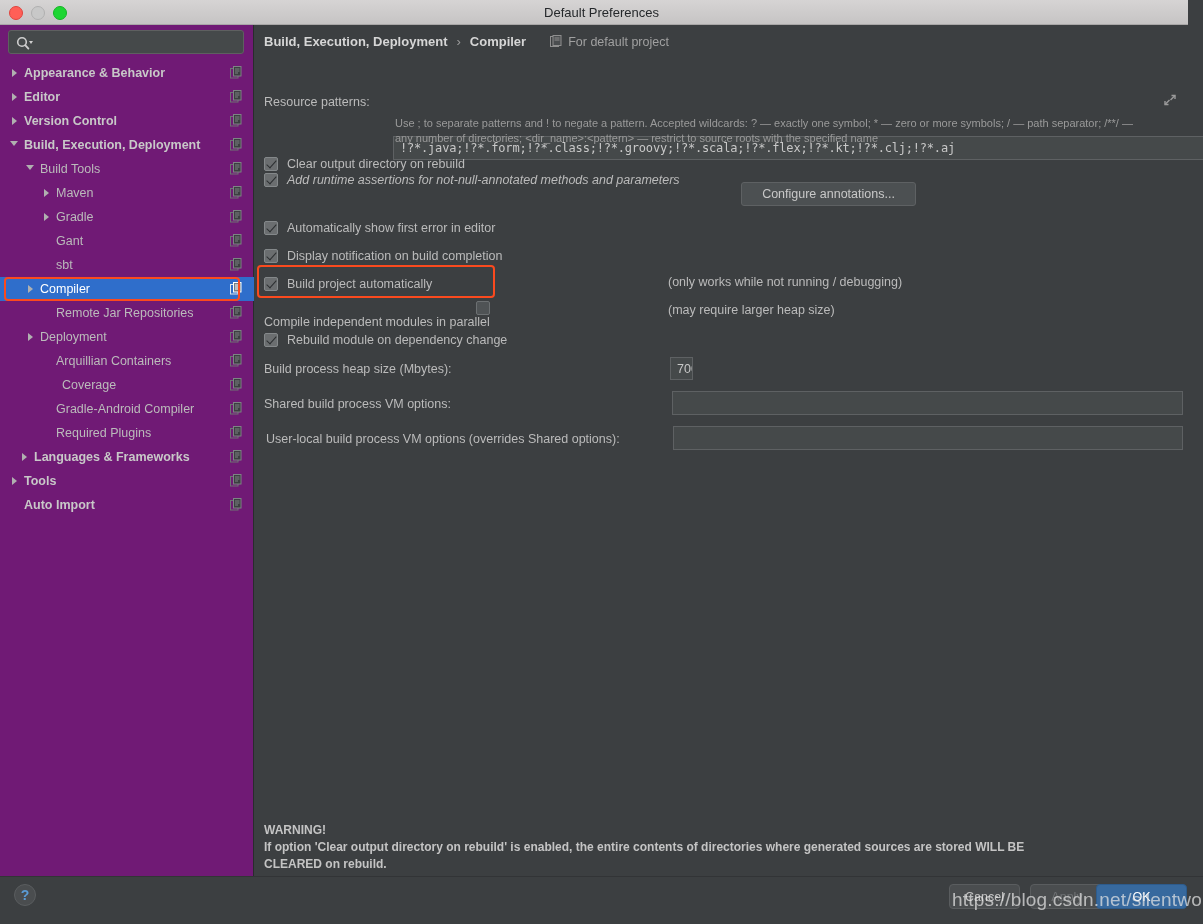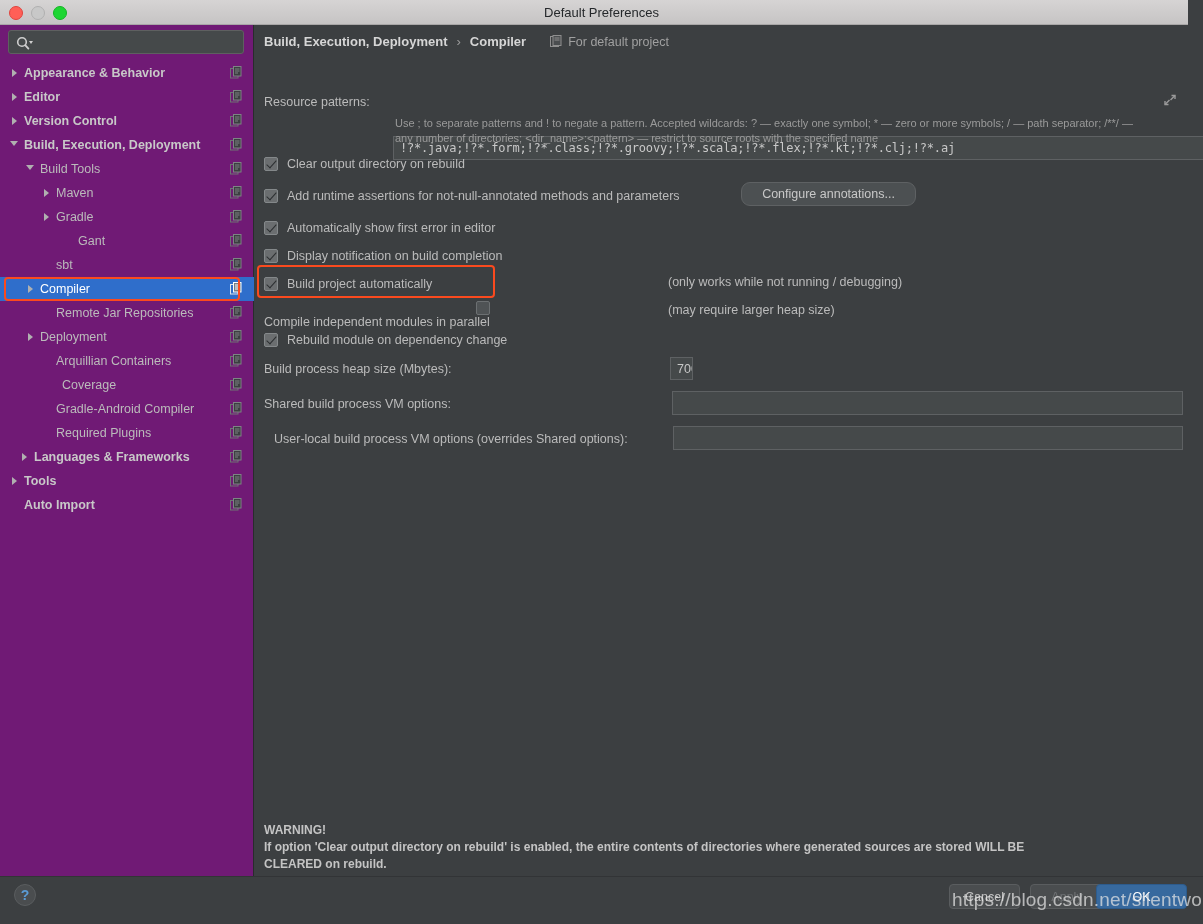--- a/index.html
+++ b/index.html
@@ -243,21 +243,21 @@
     position: absolute;
     font-size: 12.5px;
     color: #bbbbbb;
     white-space: nowrap;
   }
 
   .btn {
     position: absolute;
     background: #4c5052;
     border: 1px solid #5e6163;
-    border-radius: 9px;
+    border-radius: 3px;
     color: #c8c8c8;
     font-size: 12.5px;
     display: flex;
     align-items: center;
     justify-content: center;
     box-sizing: border-box;
     white-space: nowrap;
   }
 
   .hl-box {
@@ -442,21 +442,21 @@
           </span>
           <span class="tree-label">Gradle</span>
           <span class="copy-icon"><svg width="12" height="13" viewBox="0 0 12 13">
               <rect x="0.5" y="2.5" width="7.5" height="9.5" fill="none" stroke="#6f7375" stroke-width="1"></rect>
               <rect x="3.5" y="0.5" width="7.5" height="9.5" fill="#3c3f41" stroke="#7e8285" stroke-width="1"></rect>
               <line x1="5" y1="3" x2="9.5" y2="3" stroke="#7e8285" stroke-width="1"></line>
               <line x1="5" y1="5" x2="9.5" y2="5" stroke="#7e8285" stroke-width="1"></line>
               <line x1="5" y1="7" x2="8" y2="7" stroke="#7e8285" stroke-width="1"></line>
             </svg></span>
         </div>
-        <div class="tree-row" style="padding-left: 60px;">
+        <div class="tree-row" style="padding-left: 38px;">
           <span class="arrow-slot"></span>
           <span class="tree-label">Gant</span>
           <span class="copy-icon"><svg width="12" height="13" viewBox="0 0 12 13">
               <rect x="0.5" y="2.5" width="7.5" height="9.5" fill="none" stroke="#6f7375" stroke-width="1"></rect>
               <rect x="3.5" y="0.5" width="7.5" height="9.5" fill="#3c3f41" stroke="#7e8285" stroke-width="1"></rect>
               <line x1="5" y1="3" x2="9.5" y2="3" stroke="#7e8285" stroke-width="1"></line>
               <line x1="5" y1="5" x2="9.5" y2="5" stroke="#7e8285" stroke-width="1"></line>
               <line x1="5" y1="7" x2="8" y2="7" stroke="#7e8285" stroke-width="1"></line>
             </svg></span>
         </div>
@@ -624,21 +624,21 @@
     </div>
 
     <div class="hint" style="left:140px; top:91px;">Use ; to separate patterns and ! to negate a pattern. Accepted wildcards: ? — exactly one symbol; * — zero or more symbols; / — path separator; /**/ —</div>
     <div class="hint" style="left:140px; top:106px;">any number of directories; &lt;dir_name&gt;:&lt;pattern&gt; — restrict to source roots with the specified name</div>
 
     <div class="cbrow" style="left:9px; top:128px;">
       <span class="cbox on"></span>
       <span class="cblabel">Clear output directory on rebuild</span>
     </div>
 
-    <div class="cbrow" style="left:9px; top:160px;">
+    <div class="cbrow" style="left:9px; top:144px;font-style:italic;">
       <span class="cbox on"></span>
       <span class="cblabel">Add runtime assertions for not-null-annotated methods and parameters</span>
     </div>
     <div class="btn" style="left:486px; top:157px; width:175px; height:24px;">Configure annotations...</div>
 
     <div class="cbrow" style="left:9px; top:192px;">
       <span class="cbox on"></span>
       <span class="cblabel">Automatically show first error in editor</span>
     </div>
 
@@ -664,21 +664,21 @@
       <span class="cbox on"></span>
       <span class="cblabel">Rebuild module on dependency change</span>
     </div>
 
     <div class="lbl" style="left:9px; top:337px;">Build process heap size (Mbytes):</div>
     <div class="txtfield" style="left:415px; top:332px; width:23px; height:23px;">700</div>
 
     <div class="lbl" style="left:9px; top:372px;">Shared build process VM options:</div>
     <div class="txtfield" style="left:417px; top:366px; width:511px; height:24px;"></div>
 
-    <div class="lbl" style="left:19px; top:407px;">User-local build process VM options (overrides Shared options):</div>
+    <div class="lbl" style="left:11px; top:407px;">User-local build process VM options (overrides Shared options):</div>
     <div class="txtfield" style="left:418px; top:401px; width:510px; height:24px;"></div>
 
     <div class="warning">
       <div>WARNING!</div>
       <div>If option 'Clear output directory on rebuild' is enabled, the entire contents of directories where generated sources are stored WILL BE</div>
       <div>CLEARED on rebuild.</div>
     </div>
   </div>
 
   <div class="footer"></div>

